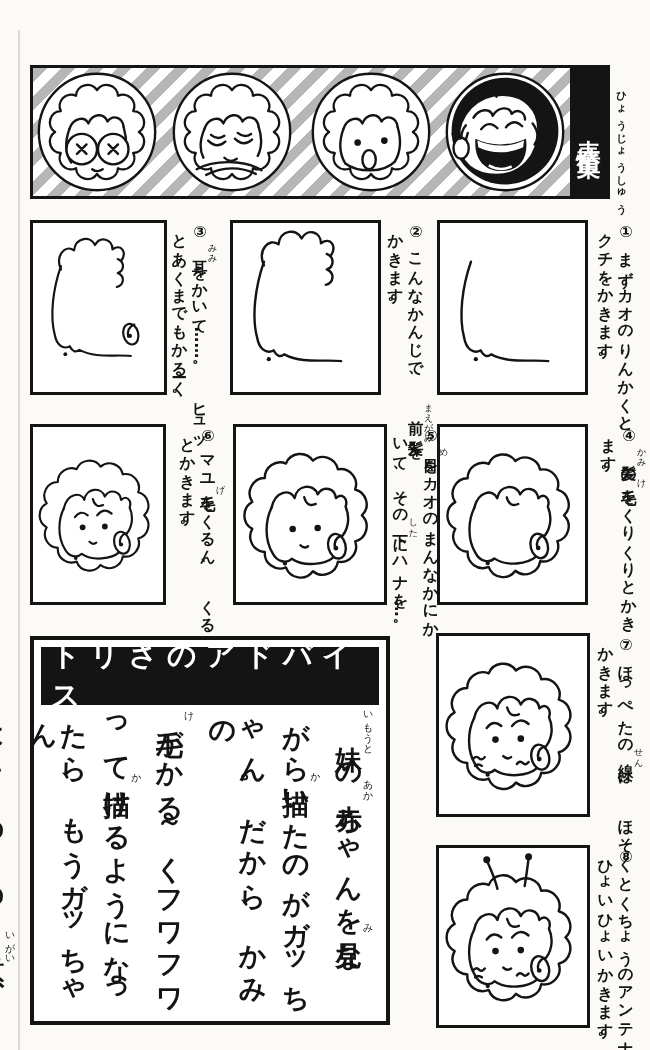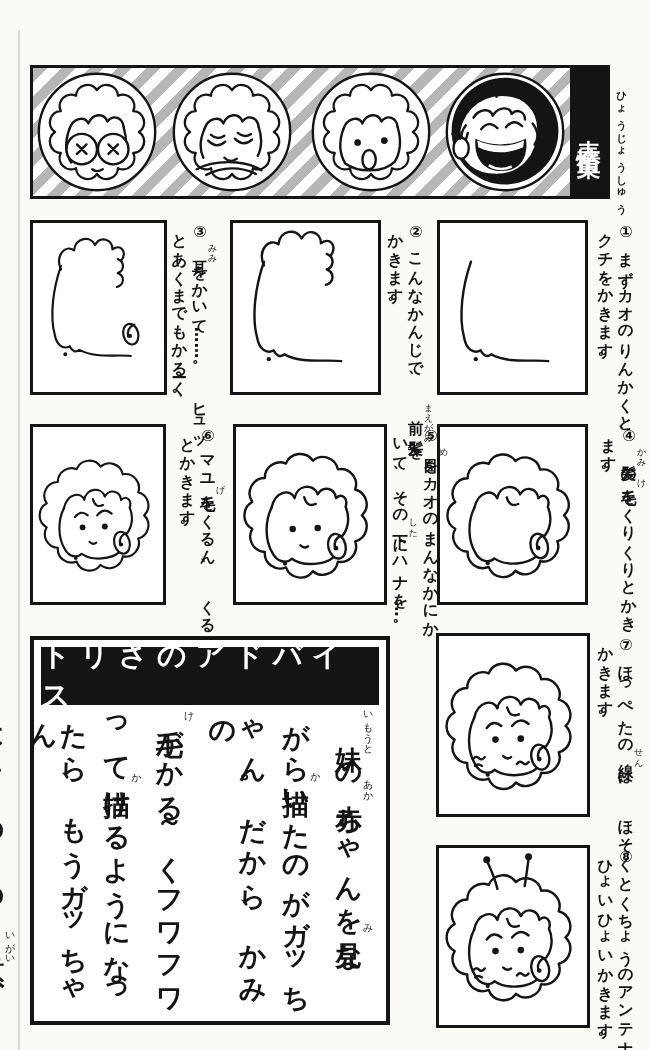--- a/index.html
+++ b/index.html
@@ -25,21 +25,21 @@
   .steptext{position:absolute;display:flex;flex-direction:row-reverse;justify-content:flex-start;
             align-items:flex-start;gap:3px;font-size:15.5px;font-weight:600;line-height:1.12;}
   .vcol{writing-mode:vertical-rl;letter-spacing:0.5px;}
   ruby rt{font-size:9px;font-weight:500;letter-spacing:0;}
 
   
   .advice{position:absolute;left:30px;top:636px;width:360px;height:389px;border:4px solid #141414;
           box-sizing:border-box;background:#ffffff;}
   .advice-header{margin:7px 7px 0 7px;height:58px;background:#141414;color:#ffffff;
                  display:flex;align-items:center;justify-content:center;
-                 font-size:29px;font-weight:800;letter-spacing:9px;padding-left:0;}
+                 font-size:29px;font-weight:800;letter-spacing:9px;padding-left:10px;}
   .advice-cols{position:absolute;left:12px;right:13px;top:64px;bottom:10px;display:flex;
                flex-direction:row-reverse;justify-content:flex-start;gap:13px;
                font-size:27px;font-weight:800;line-height:1.12;}
   .advice-cols .vcol{letter-spacing:2px;}
   .advice-cols ruby rt{font-size:10px;}
 
   
   .ink{stroke:#141414;stroke-width:2.5;fill:none;stroke-linecap:round;stroke-linejoin:round;}
   .ink-f{fill:#141414;stroke:none;}
   .wfill{fill:#ffffff;}

